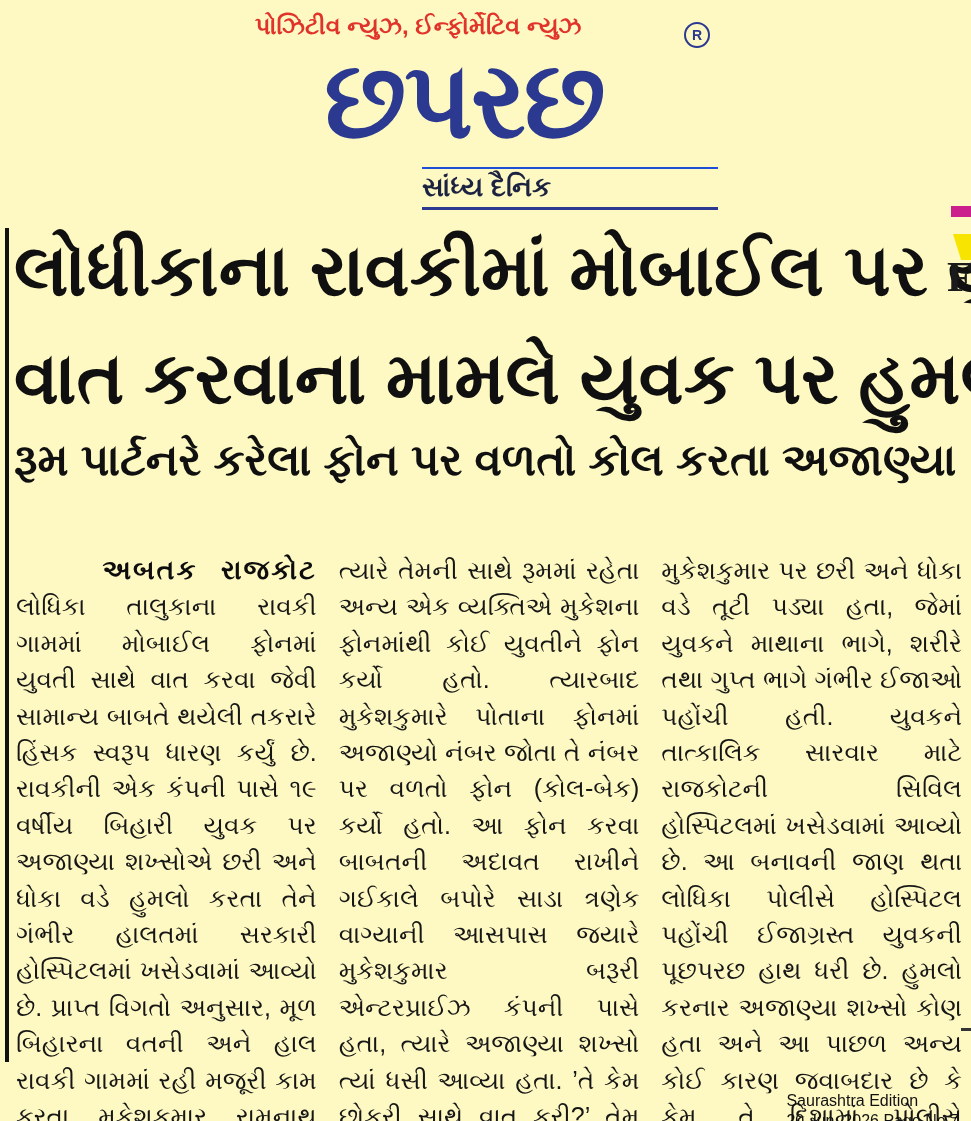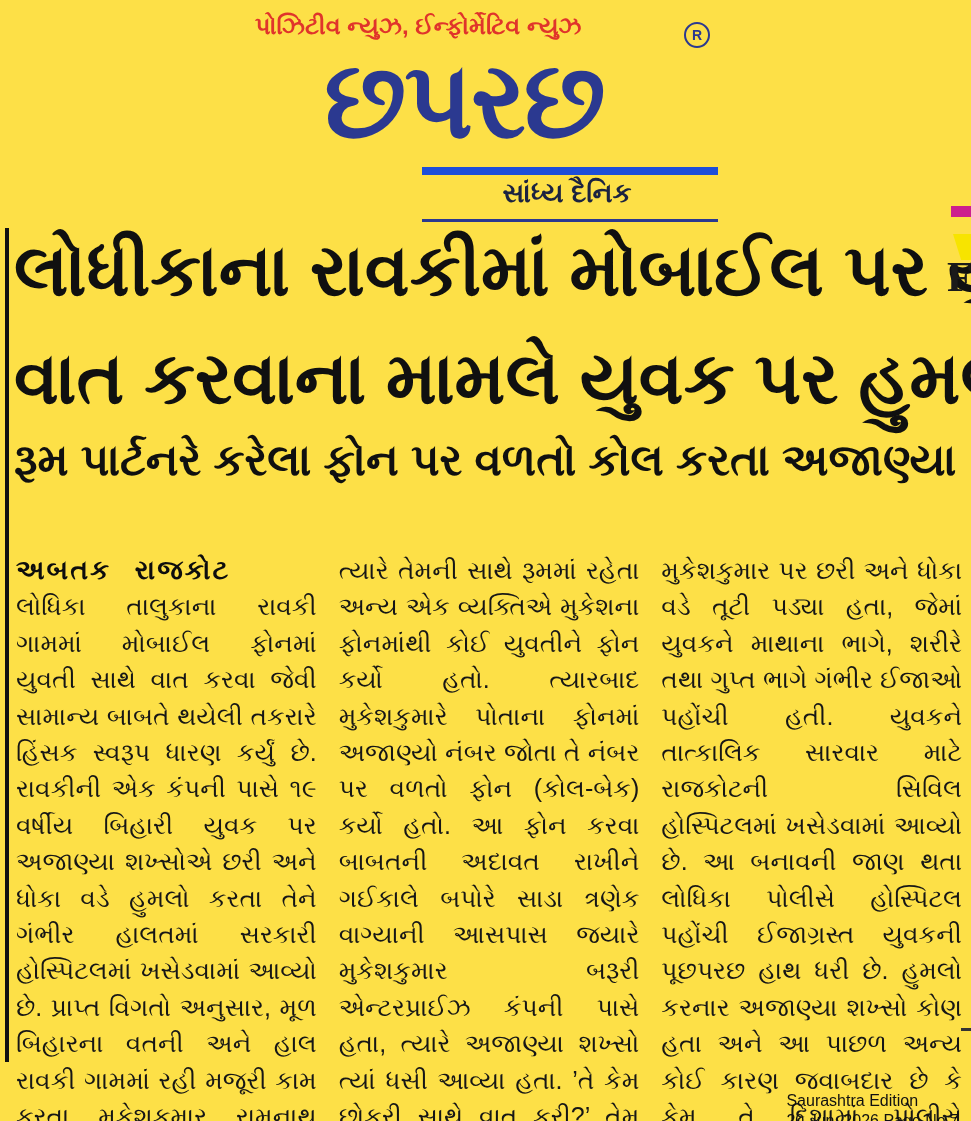--- a/index.html
+++ b/index.html
@@ -1,19 +1,19 @@
 <!DOCTYPE html>
 <html><head>
 <meta charset="utf-8">
 <style>
   html,body{margin:0;padding:0;background:#e9e9e9;}
   .page{
     position:relative;
     width:971px;height:1121px;
-    background:#fde047;
+    background:#fef9c3;
     overflow:hidden;
     font-family:"Liberation Sans","DejaVu Sans",sans-serif;
     color:#141414;
   }
   
   .tagline{
     position:absolute;left:255px;top:12px;width:280px;
     font-size:24px;font-weight:bold;color:#e0342b;
     white-space:nowrap;
   }
@@ -25,23 +25,23 @@
   }
   .logo{
     position:absolute;left:228px;top:34px;width:472px;
     text-align:center;
     font-size:106px;line-height:132px;font-weight:800;
     color:#2b3990;letter-spacing:-2px;
     white-space:nowrap;
   }
   .edition-bar{
     position:absolute;left:422px;top:167px;width:296px;
-    border-top:8px solid #1d4ed8;border-bottom:3px solid #2b3990;
-    padding:2px 6px 9px 0;box-sizing:border-box;
-    text-align:center;
+    border-top:2px solid #1d4ed8;border-bottom:3px solid #2b3990;
+    padding:2px 6px 3px 0;box-sizing:border-box;
+    text-align:left;
     font-size:27px;font-weight:bold;color:#1c2340;
     line-height:33px;
   }
   
   .left-rule{
     position:absolute;left:5px;top:228px;width:4px;height:834px;
     background:#111;
   }
   .headline-line{
     position:absolute;left:14px;width:930px;
@@ -61,21 +61,21 @@
   .columns{
     position:absolute;left:16px;top:552px;width:946px;
     display:flex;gap:22px;
   }
   .col{
     flex:1;min-width:0;
     font-size:25px;line-height:36.4px;
     text-align:justify;color:#161616;
   }
   .dateline{
-    text-align:left;font-weight:bold;font-size:27px;
+    text-align:right;font-weight:bold;font-size:27px;
     word-spacing:14px;letter-spacing:2px;color:#0d0d0d;
   }
   
   .footer{
     position:absolute;right:12px;top:1074px;
     text-align:left;font-size:16px;line-height:20px;color:#111;margin-top:17px;
   }
   
   .frag{position:absolute;}
   .frag-magenta{left:951px;top:206px;width:20px;height:11px;background:#cc1f8e;}

